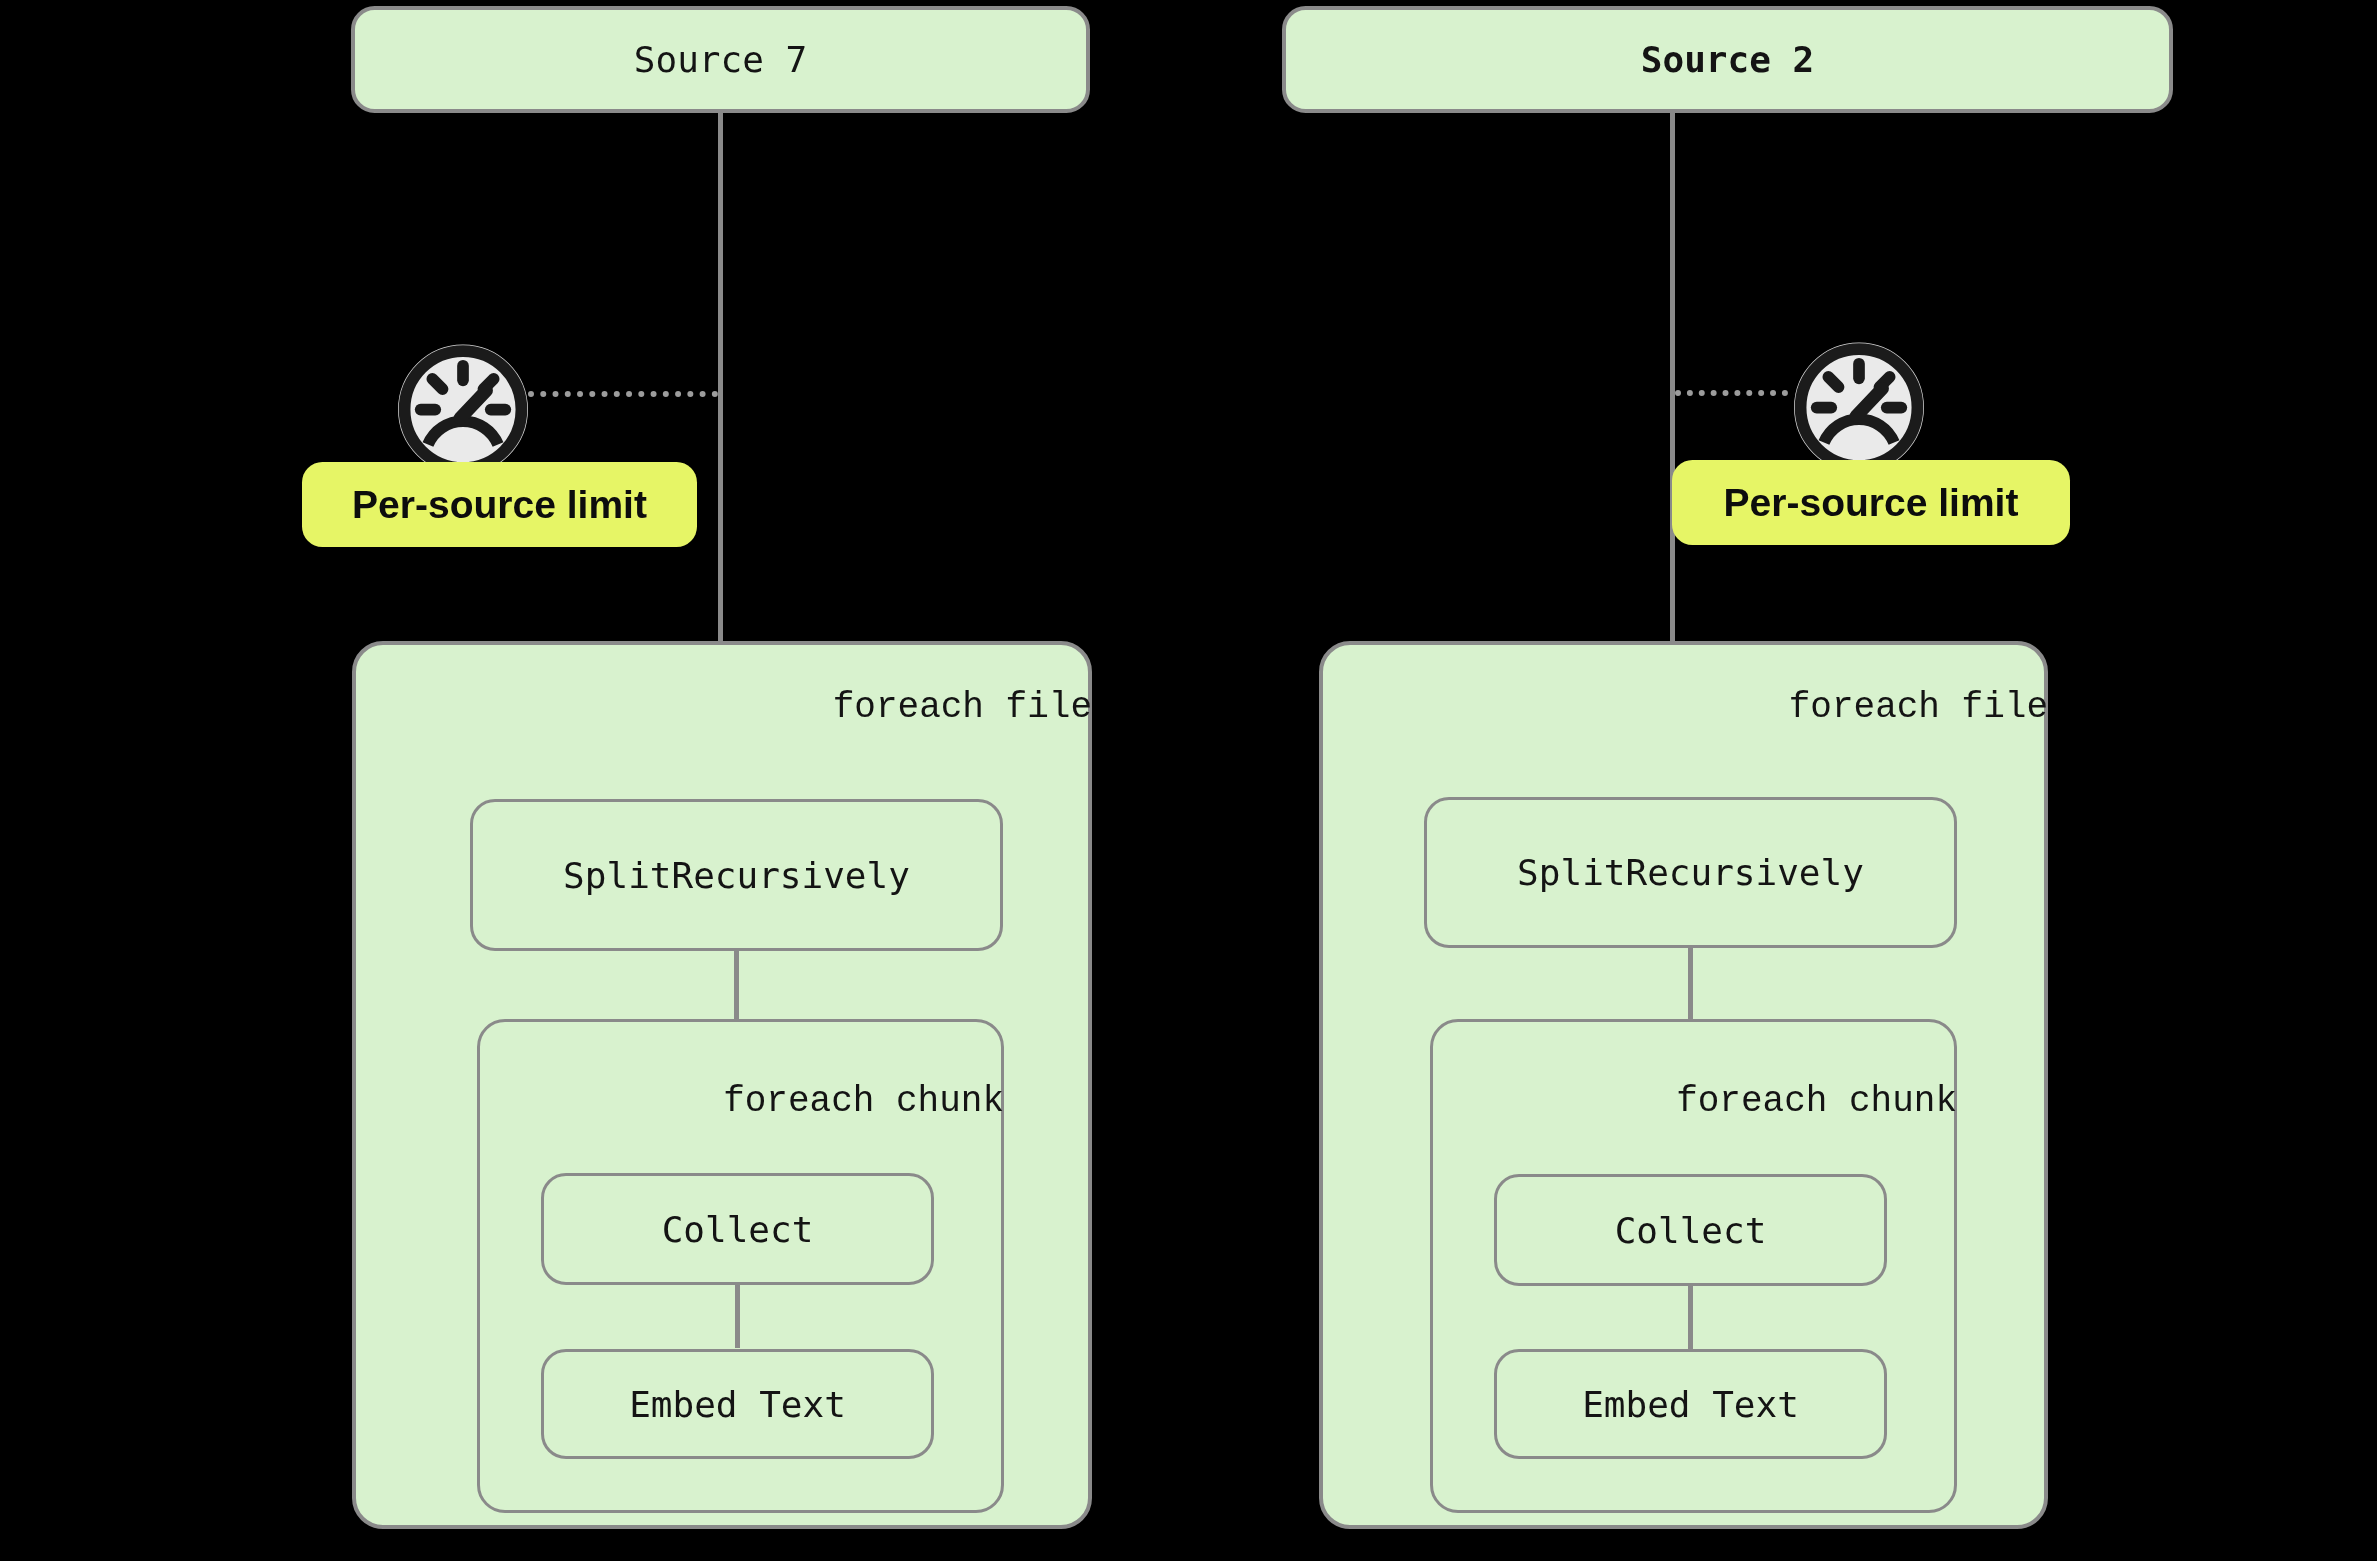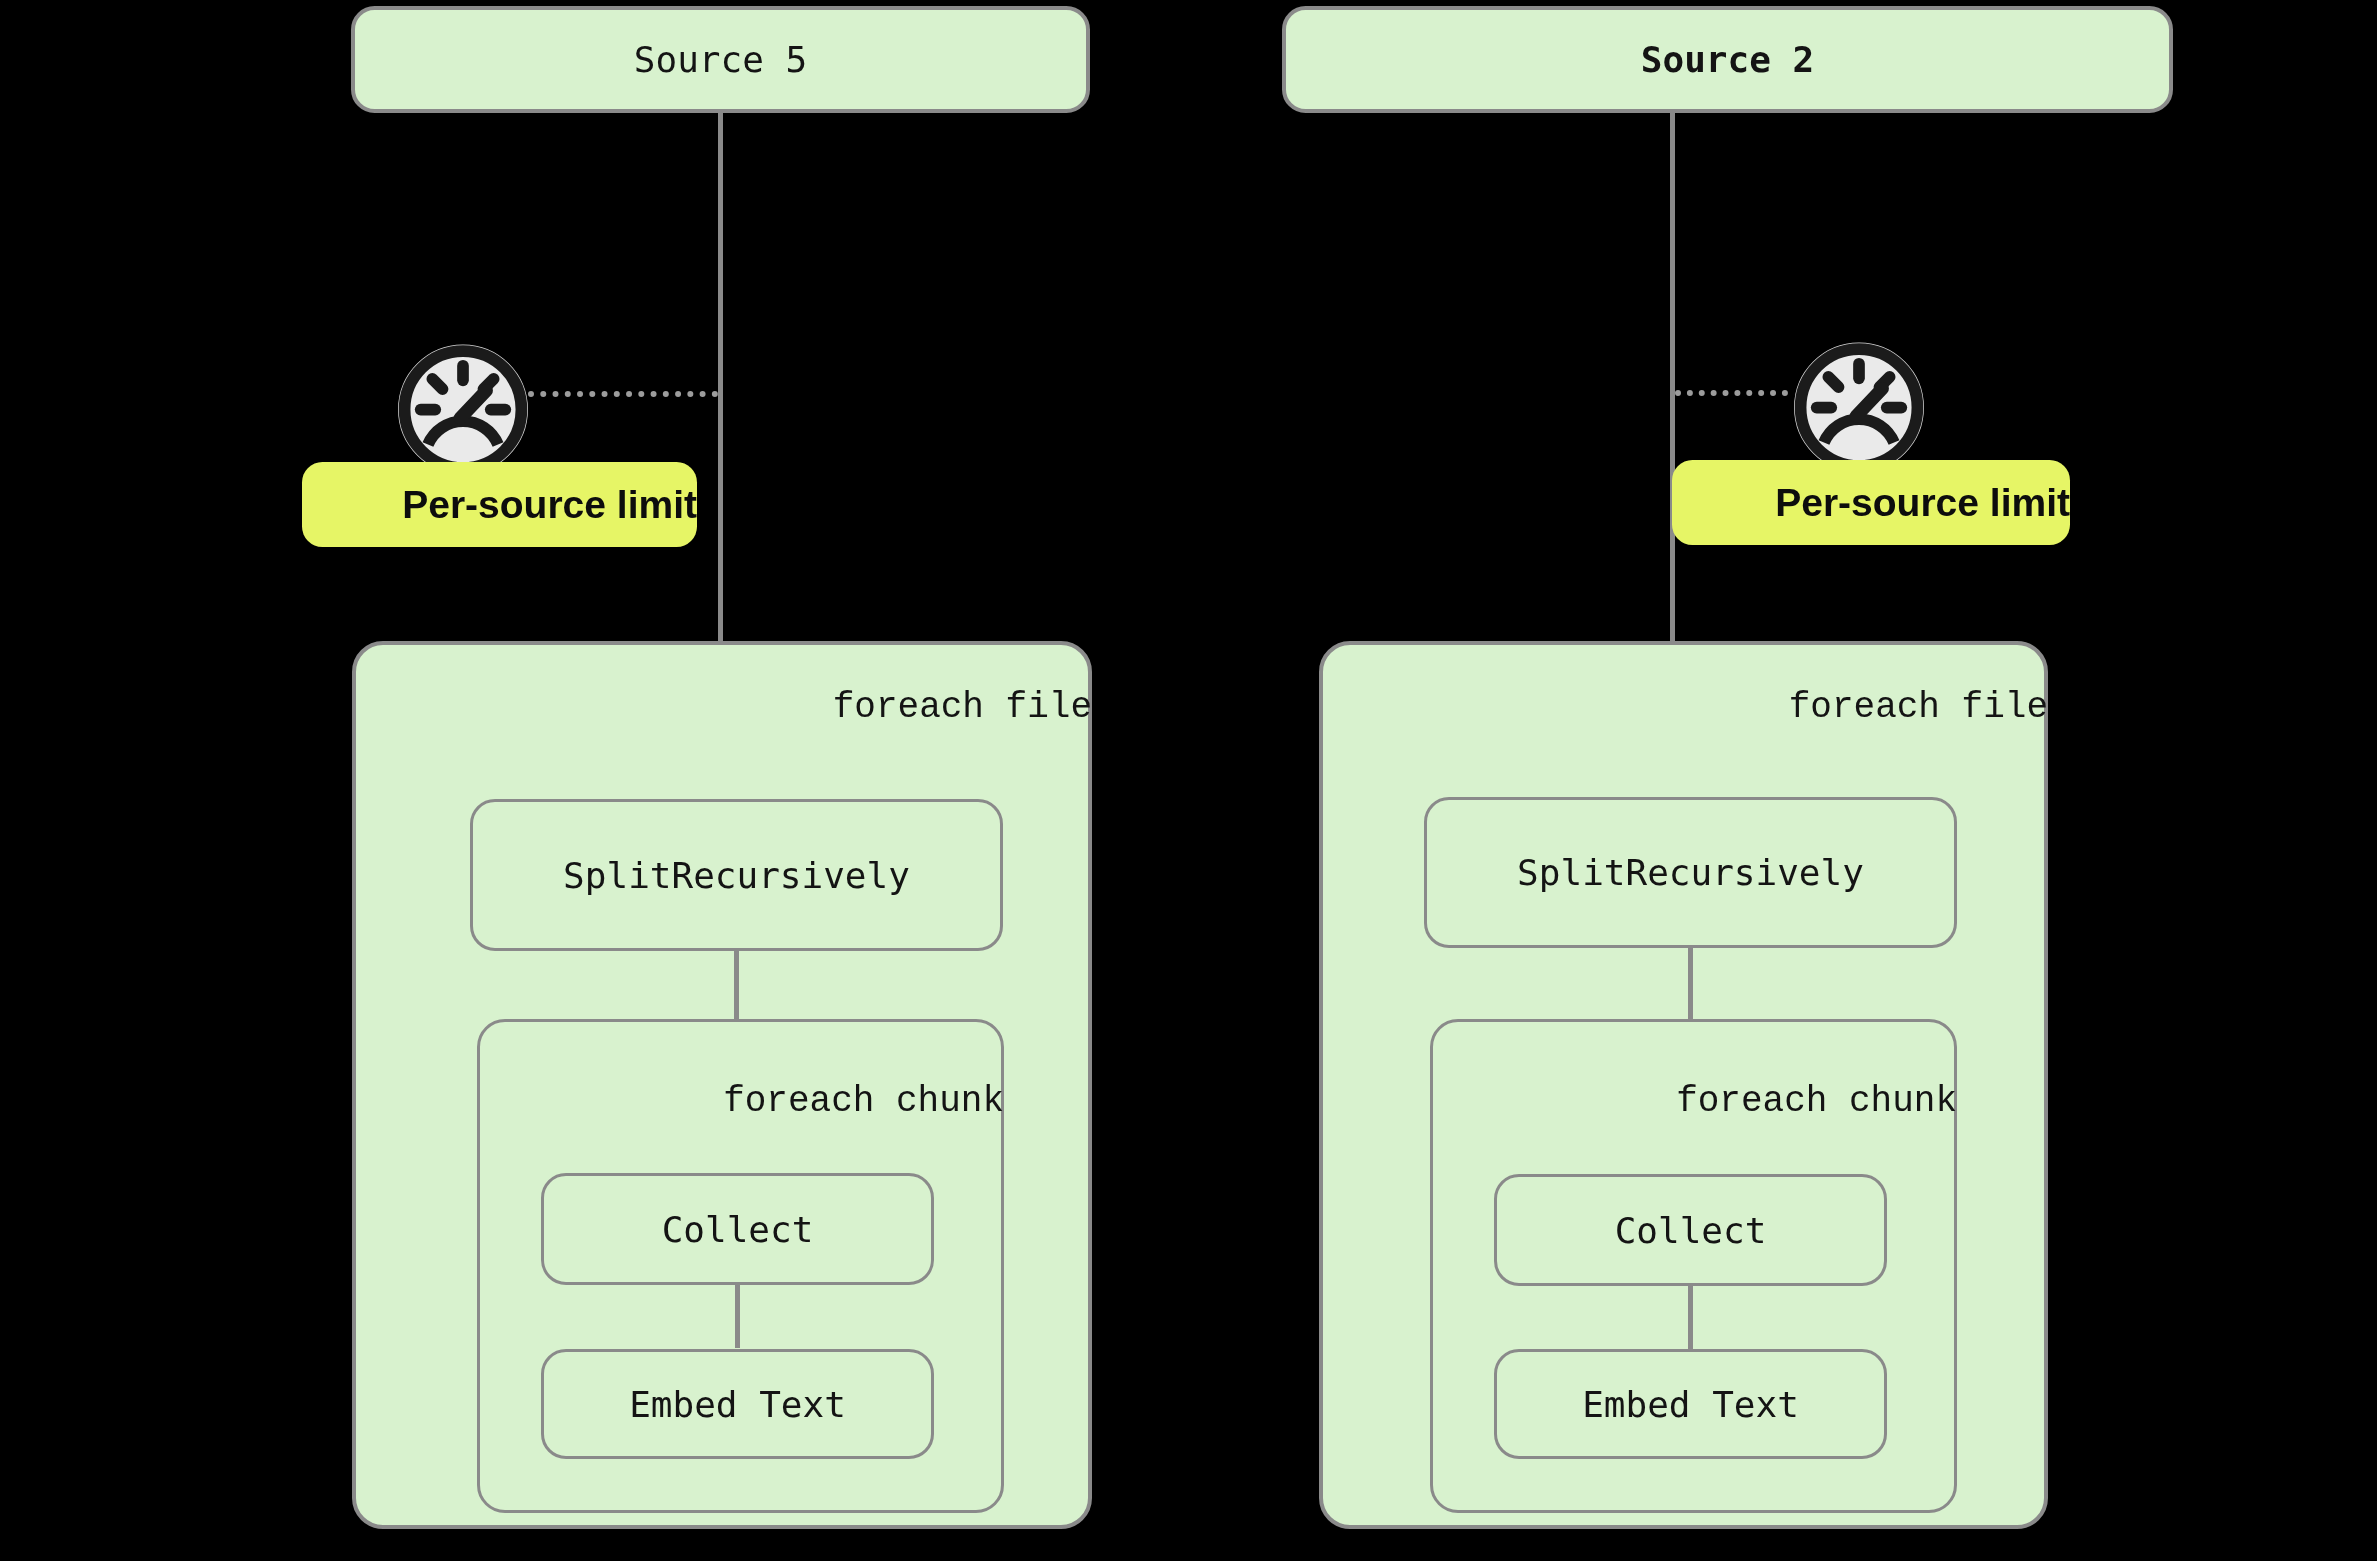--- a/index.html
+++ b/index.html
@@ -57,39 +57,39 @@
     border-top: 6.3px dotted var(--dotted-connector, #9c9c9c);
   }
 
   
   .pill {
     position: absolute;
     background: var(--limit-fill, #e6f566);
     border-radius: 20.4px;
     display: flex;
     align-items: center;
-    justify-content: flex-end;
+    justify-content: center;
     font-family: "Liberation Sans", sans-serif;
     font-weight: 700;
     font-size: 39px;
     color: #0d0d0d;
     z-index: 3;
     white-space: nowrap;
   }
   .gauge { position: absolute; z-index: 2; }
 </style>
 </head>
 <body>
 
 <div class="canvas">
 
   <div class="pipeline">
 
     <div class="node node--source" style="left:351px; top:6.3px; width:739px; height:107px;">
-      <span>Source 5</span>
+      <span>Source 7</span>
     </div>
 
     <div class="vline" style="left:718px; top:112px; height:531px;"></div>
 
     <div class="hdotted" style="left:528px; top:391px; width:190px;"></div>
 
     <svg class="gauge" style="left:390px; top:338px;" width="146" height="146" viewBox="0 0 100 100" aria-hidden="true">
       <circle cx="50" cy="49" r="43" fill="none" stroke="#d6d6d6" stroke-width="3"></circle>
       <circle cx="50" cy="49" r="40" fill="#eaeaea" stroke="#1b1b1b" stroke-width="8"></circle>
       <path d="M 26 73 A 26 26 0 0 1 74 73" fill="none" stroke="#1b1b1b" stroke-width="8"></path>

